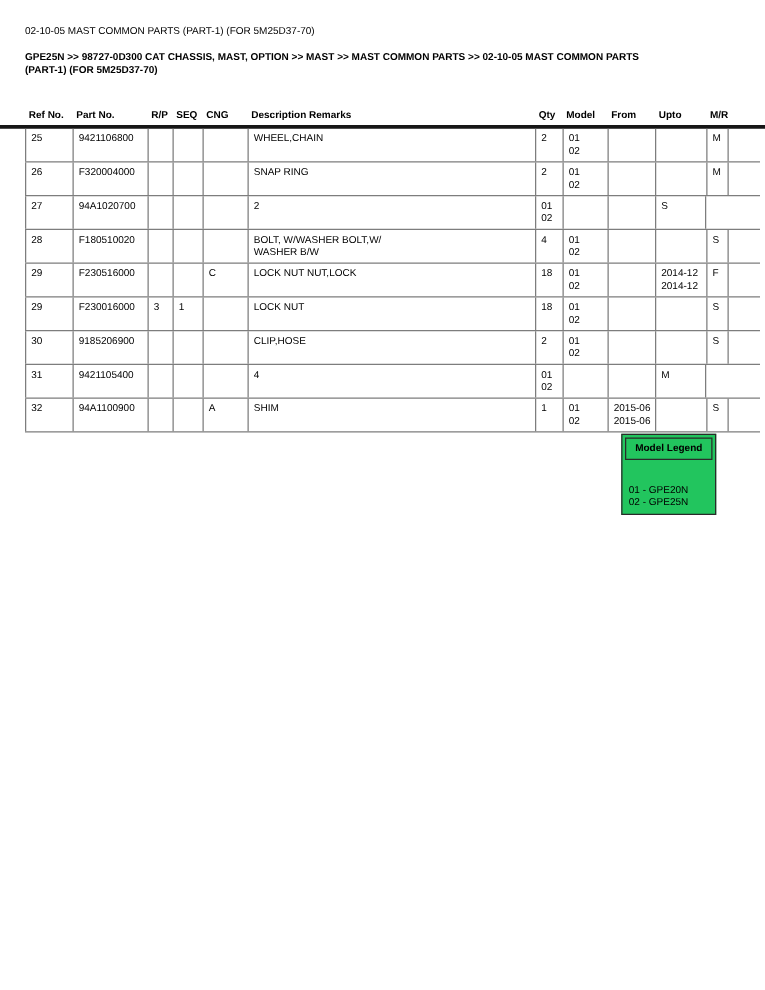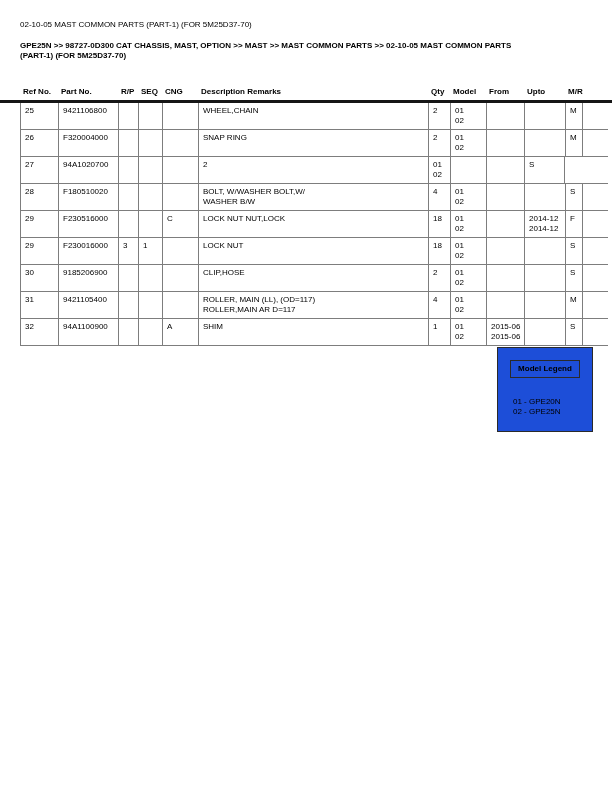--- a/index.html
+++ b/index.html
@@ -46,22 +46,22 @@
     font-size: 8px; line-height: 10px;
     padding: 3px 0 0 4px;
     white-space: pre-line;
     overflow: hidden;
     box-sizing: border-box;
   }
   .td.c-mr { border-right: 1px solid #7d7d7d; }
   .legend {
     position: absolute; left: 497px; top: 347px; width: 70px;
     border: 1px solid #2a2a2a;
-    padding: 12px;
-    background: #1d4ed8;
+    padding: 2px;
+    background: #22c55e;
   }
   .legend-title {
     border: 1px solid #2a2a2a;
     font-size: 8px; font-weight: bold; text-align: center;
     padding: 3px 0 4px;
   }
   .legend-items {
     font-size: 8px; line-height: 10px;
     padding: 3px 0 2px 3px;
     margin-top: 16px;
@@ -197,22 +197,20 @@
     <div class="td c-upto"></div>
     <div class="td c-mr">S</div>
   </div>
 
   <div class="tr">
     <div class="td c-ref">31</div>
     <div class="td c-part">9421105400</div>
     <div class="td c-rp"></div>
     <div class="td c-seq"></div>
     <div class="td c-cng"></div>
-    <div class="td c-desc">ROLLER, MAIN (LL), (OD=117)
-ROLLER,MAIN AR D=117</div>
     <div class="td c-qty">4</div>
     <div class="td c-model">01
 02</div>
     <div class="td c-from"></div>
     <div class="td c-upto"></div>
     <div class="td c-mr">M</div>
   </div>
 
   <div class="tr">
     <div class="td c-ref">32</div>

